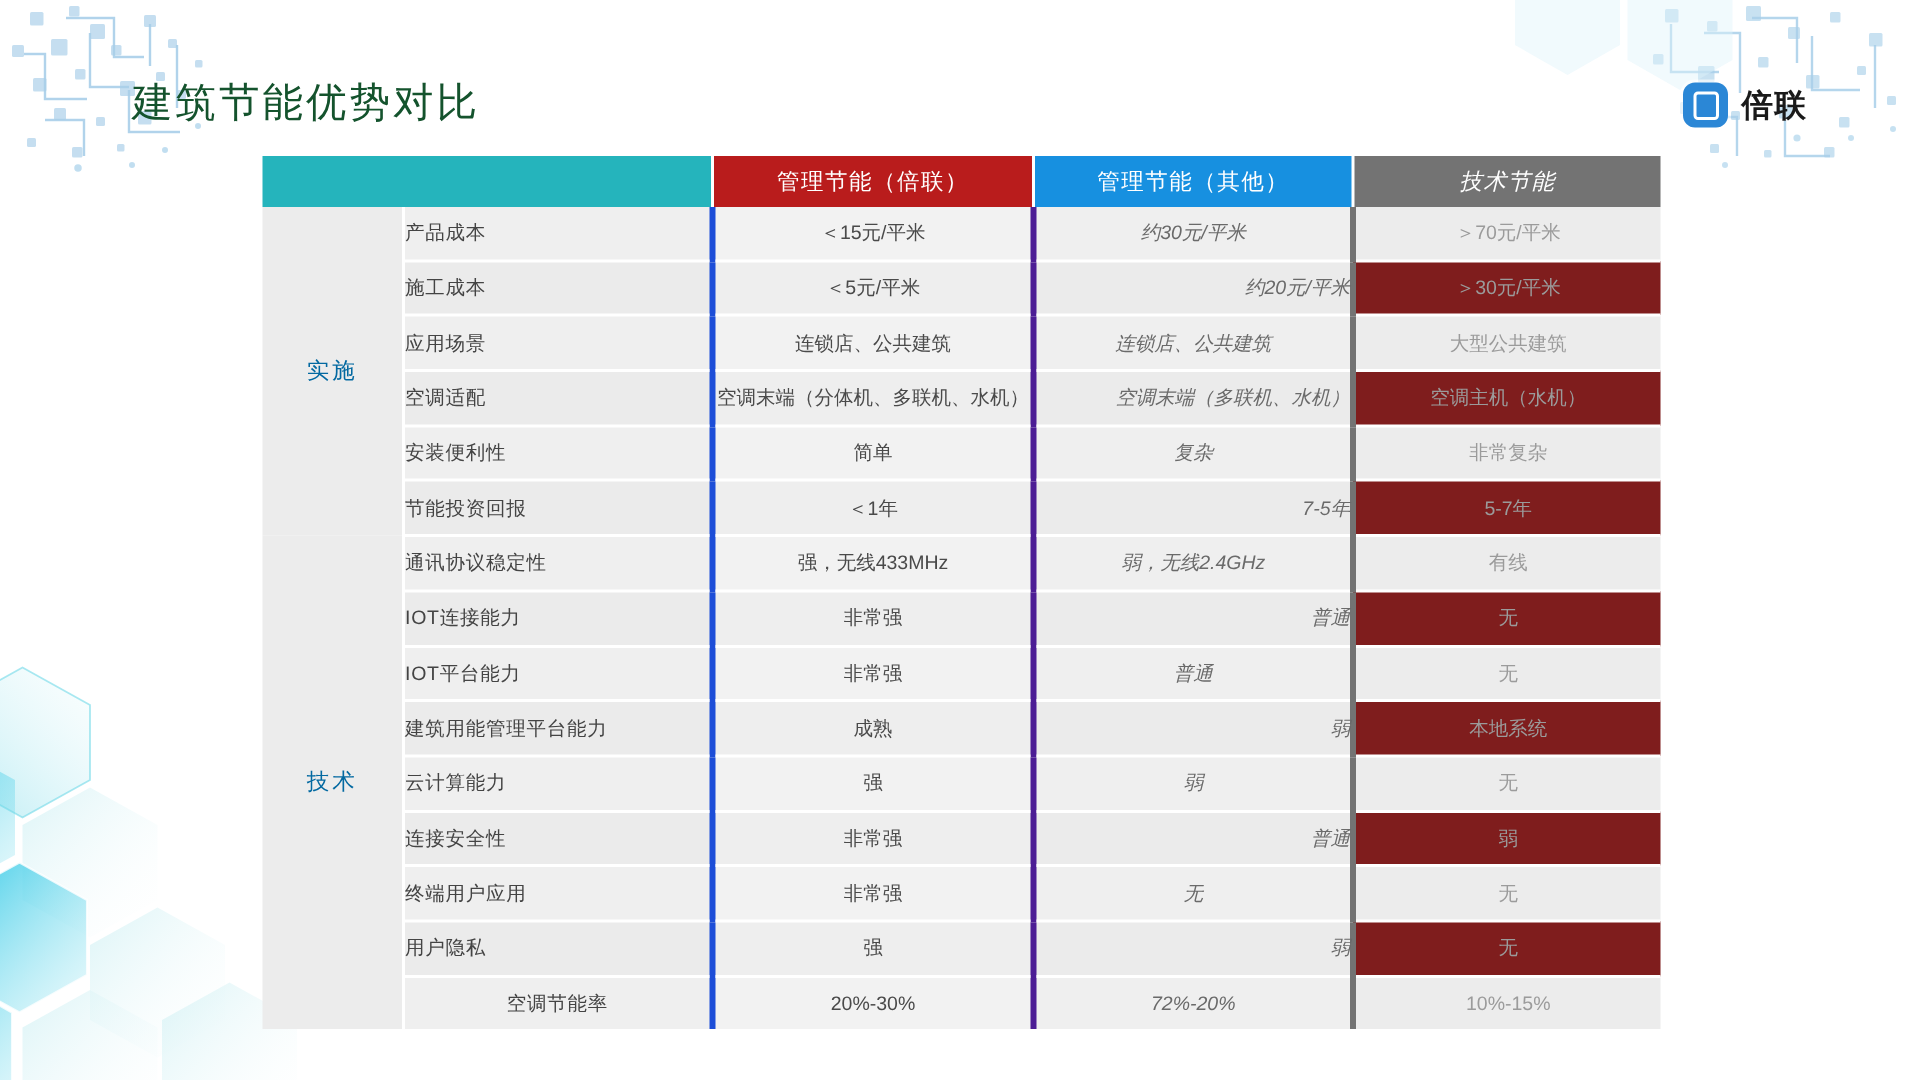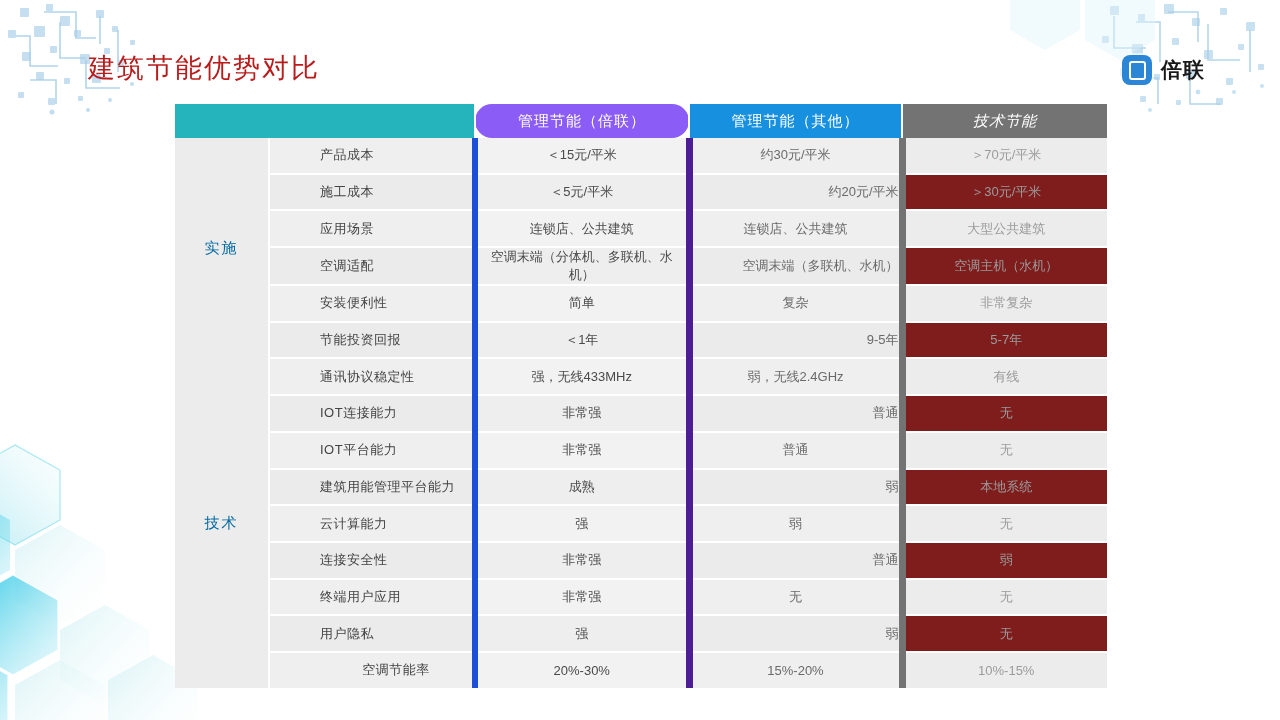--- a/index.html
+++ b/index.html
@@ -13,21 +13,21 @@
   .bg-layer{position:absolute;inset:0;pointer-events:none;}
 
   .deco-hex{position:absolute;left:-60px;bottom:-40px;width:340px;height:330px;}
   .deco-pixels-tl{position:absolute;left:0;top:0;width:190px;height:120px;}
   .deco-pixels-tr{position:absolute;right:0;top:0;width:200px;height:115px;}
   .deco-hex-tr{position:absolute;right:100px;top:0;width:190px;height:95px;opacity:.55;}
 
   
   .page-title{
     position:absolute;left:88px;top:50px;
-    font-size:27px;letter-spacing:2px;color:#b91c1c;font-weight:400;
+    font-size:27px;letter-spacing:2px;color:#14532d;font-weight:400;
     white-space:nowrap;
   }
   .brand{
     position:absolute;right:75px;top:55px;
     display:flex;align-items:center;gap:9px;
   }
   .brand-mark{
     width:30px;height:30px;border-radius:8px;background:#2b87d6;
     display:flex;align-items:center;justify-content:center;
     box-shadow:0 0 0 2px rgba(255,255,255,.6);
@@ -51,40 +51,40 @@
   table.cmp col.c1{width:206px;}
   table.cmp col.c2{width:214px;}
   table.cmp col.c3{width:213px;}
   table.cmp col.c4{width:205px;}
 
   thead th{
     height:34px;padding:0;color:#ffffff;font-weight:400;font-size:15px;
     letter-spacing:1px;text-align:center;border-right:2px solid #ffffff;
   }
   th.h-blank{background:#25b4bc;}
-  th.h-a{background:#8b5cf6;border-radius:17px;}
+  th.h-a{background:#b91c1c;}
   th.h-b{background:#1790e0;margin-top:24px;}
   th.h-c{background:#737373;border-right:none;font-style:italic;}
 
   tbody td{
     height:34.7px;padding:0;font-size:13px;text-align:center;
     border-bottom:2px solid #ffffff;
     color:#555555;background:#f1f1f1;
   }
   td.group{
     background:#ececec;font-size:15px;color:#0369a1;
     border-right:2px solid #ffffff;border-bottom:none;letter-spacing:2px;
     vertical-align:middle;
   }
   td.rowlabel{
-    text-align:left;padding-left:50px;color:#444444;font-size:13px;
-    background:#efefef;border-right:6px solid #1d4ed8;letter-spacing:.5px;
-  }
-  td.v-a{background:#f2f2f2;color:#4a4a4a;border-right:7px solid #4c1d95;}
-  td.v-b{background:#efefef;color:#6a6a6a;border-right:7px solid #737373;}
+    text-align:left;color:#444444;font-size:13px;
+    background:#efefef;border-right:4px solid #1d4ed8;letter-spacing:.5px;
+  }
+  td.v-a{background:#f2f2f2;color:#4a4a4a;border-right:4px solid #4c1d95;}
+  td.v-b{background:#efefef;color:#6a6a6a;border-right:4px solid #737373;font-style:italic;}
   td.v-c{background:#ececec;color:#9b9b9b;}
 
   tbody tr.alt td.rowlabel{background:#ebebeb;}
   tbody tr.alt td.v-a{background:#eeeeee;}
   tbody tr.alt td.v-b{background:#ebebeb;text-align:right;}
   tbody tr.alt td.v-c{background:#7f1d1d;}
   tbody tr:last-child td{border-bottom:none;text-align:center;}
 </style>
 </head>
 <body>
@@ -263,21 +263,21 @@
       </tr>
       <tr>
         <td class="rowlabel">安装便利性</td>
         <td class="v-a">简单</td>
         <td class="v-b">复杂</td>
         <td class="v-c">非常复杂</td>
       </tr>
       <tr class="alt">
         <td class="rowlabel">节能投资回报</td>
         <td class="v-a">＜1年</td>
-        <td class="v-b">9-5年</td>
+        <td class="v-b">7-5年</td>
         <td class="v-c">5-7年</td>
       </tr>
 
       <tr>
         <td class="group" rowspan="9">技术</td>
         <td class="rowlabel">通讯协议稳定性</td>
         <td class="v-a">强，无线433MHz</td>
         <td class="v-b">弱，无线2.4GHz</td>
         <td class="v-c">有线</td>
       </tr>
@@ -319,18 +319,18 @@
       </tr>
       <tr class="alt">
         <td class="rowlabel">用户隐私</td>
         <td class="v-a">强</td>
         <td class="v-b">弱</td>
         <td class="v-c">无</td>
       </tr>
       <tr>
         <td class="rowlabel">空调节能率</td>
         <td class="v-a">20%-30%</td>
-        <td class="v-b">15%-20%</td>
+        <td class="v-b">72%-20%</td>
         <td class="v-c">10%-15%</td>
       </tr>
     </tbody>
   </table>
 </div>
 
 </body></html>

